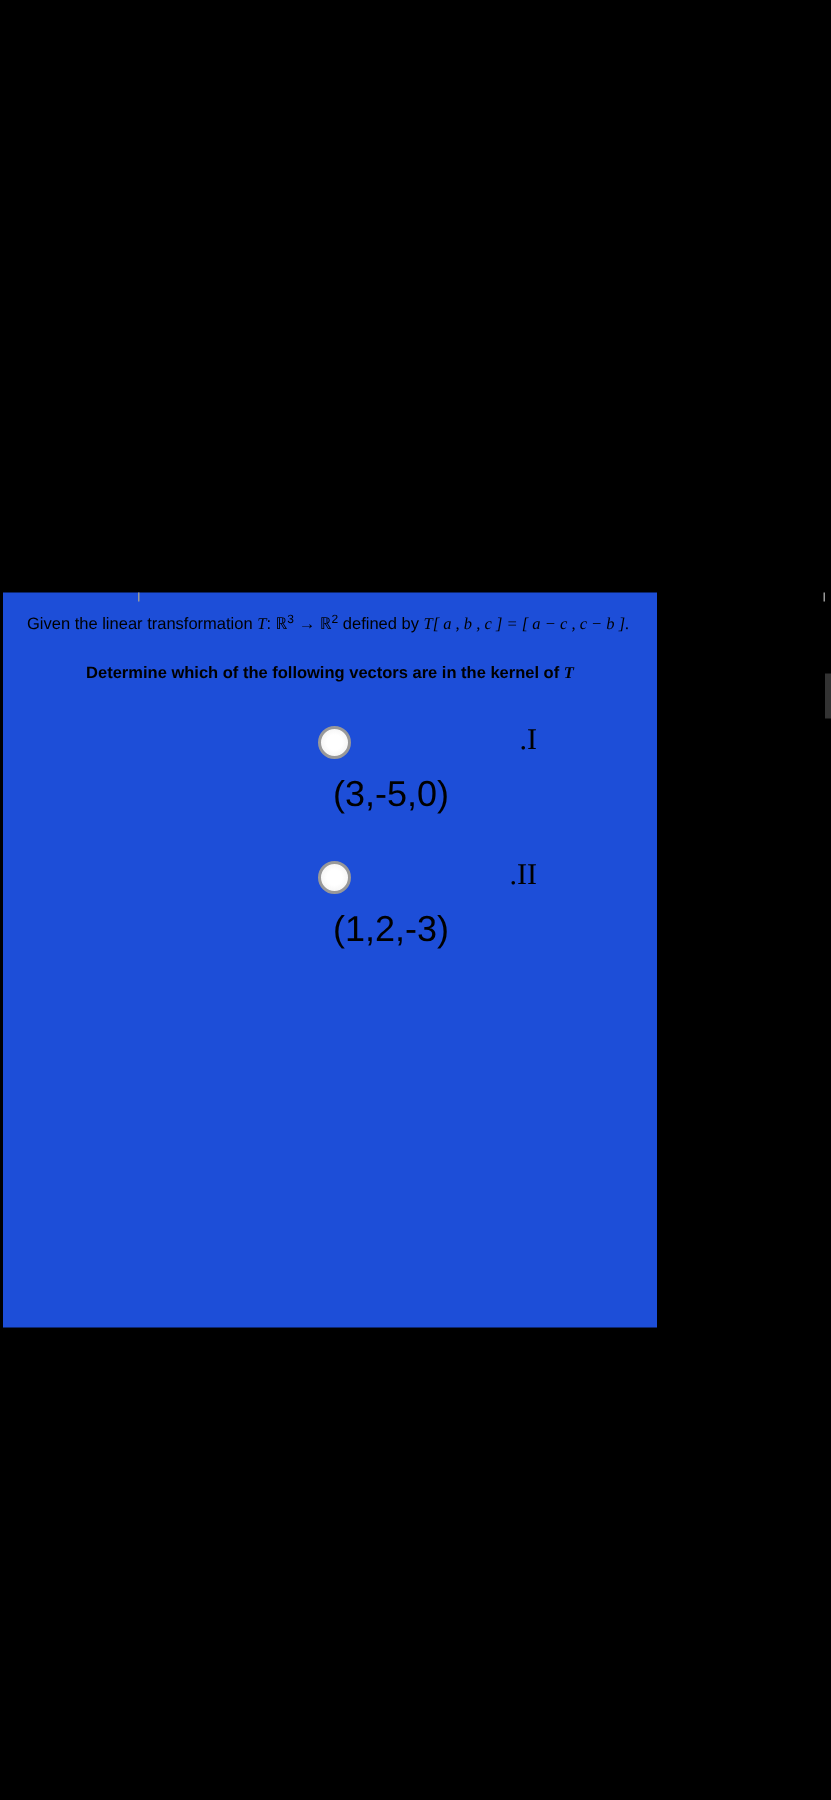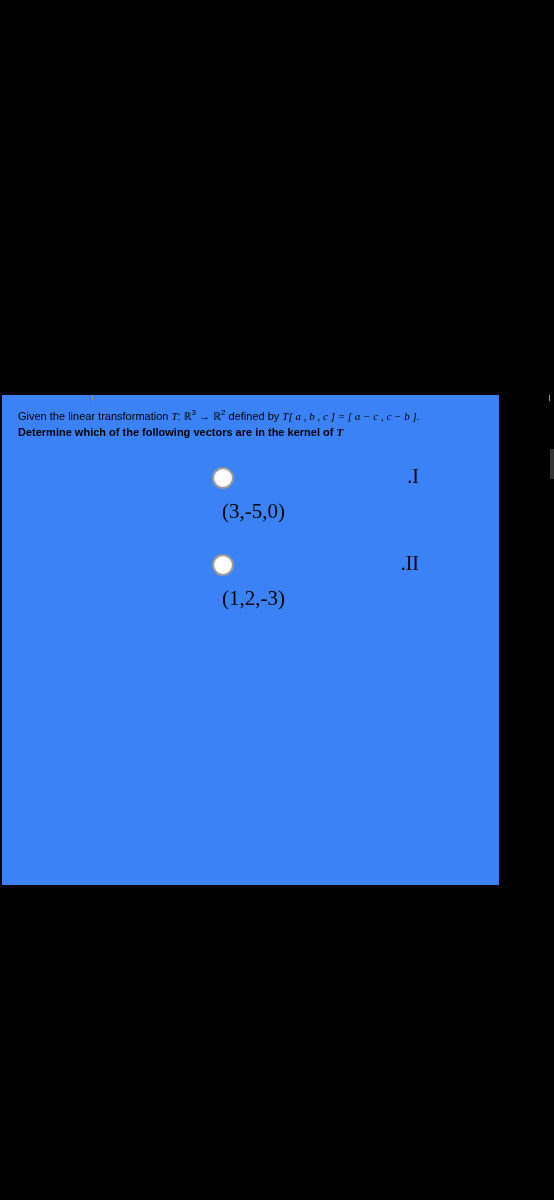--- a/index.html
+++ b/index.html
@@ -13,23 +13,23 @@
       height: 1200px;
       background: #000;
       font-family: 'Times New Roman', serif;
       position: relative;
     }
     
     .question-panel {
       position: absolute;
       top: 395px;
       left: 2px;
-      width: 497px;
+      width: 436px;
       height: 490px;
-      background: #3b82f6;
+      background: #1d4ed8;
     }
     
     .question-text {
       padding: 12px 16px 4px 16px;
       font-size: 11px;
       color: #000;
       font-family: Arial, sans-serif;
       line-height: 1.5;
     }
     
@@ -76,22 +76,22 @@
     
     .roman-label {
       font-size: 20px;
       font-family: 'Times New Roman', serif;
       text-align: right;
       padding-right: 20px;
       align-self: center;
     }
     
     .option-text {
-      font-size: 21px;
-      font-family: Liberation Serif, serif;
+      font-size: 24px;
+      font-family: Liberation Sans, sans-serif;
       grid-column: 1 / -1;
       padding-left: 10px;
     }
     
     .divider-top {
       position: absolute;
       top: 0;
       left: 90px;
       width: 1px;
       height: 6px;
@@ -120,21 +120,21 @@
 <body>
 
 <div class="question-panel">
   <div class="divider-top"></div>
   <div class="divider-top2"></div>
 
   <div class="question-text">
     <div>
       <span>Given the linear transformation </span><span class="math">T</span><span>: </span><span class="math-upright">ℝ</span><span class="sup">3</span><span> → </span><span class="math-upright">ℝ</span><span class="sup">2</span><span> defined by </span><span class="math">T</span><span class="math">[ a  ,  b  ,  c ] = [ a − c  ,  c − b ].</span>
     </div>
-    <div style="margin-top:0;">
+    <div style="margin-top:16px;text-align:center;">
       <span class="bold">Determine which of the following vectors are in the kernel of </span><span class="math bold">T</span>
     </div>
   </div>
 
   <div class="options-container">
 
     <div class="option-row">
       <div class="radio-button"></div>
       <div></div>
       <div class="roman-label">.I</div>

